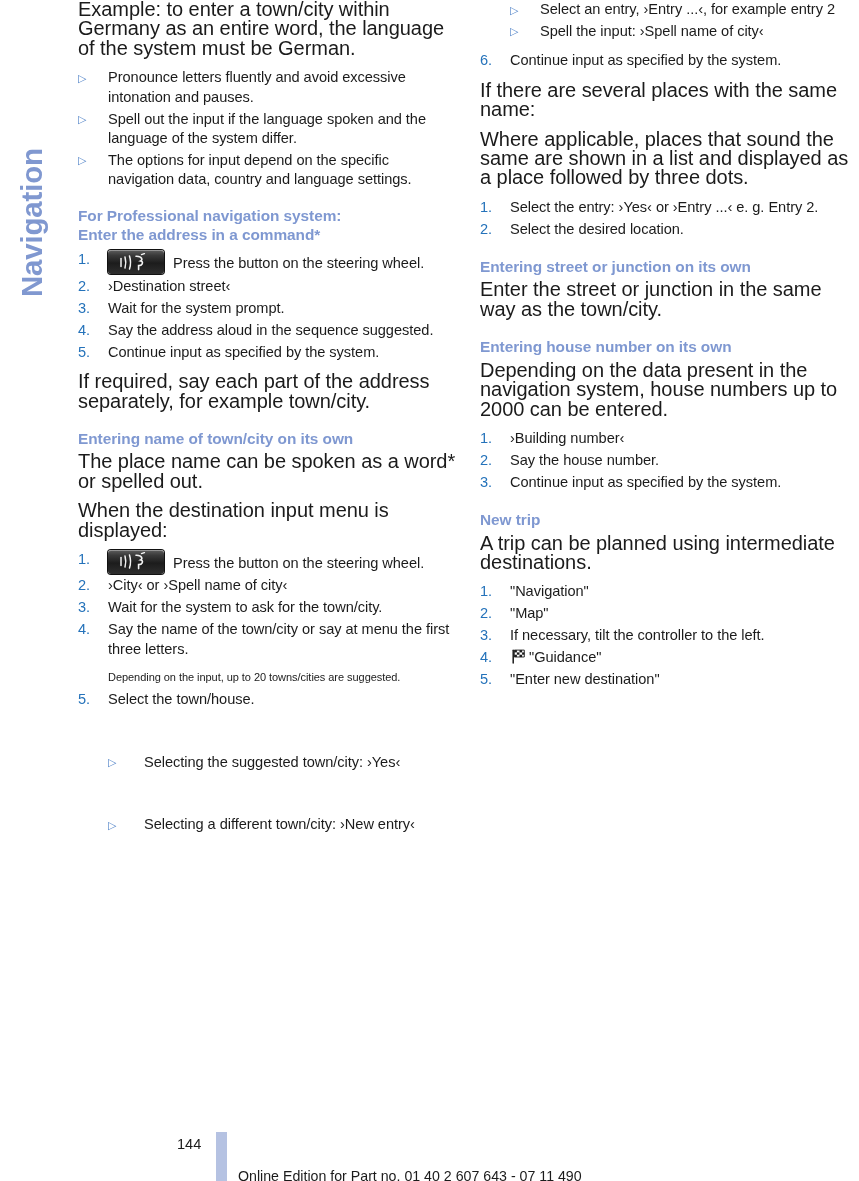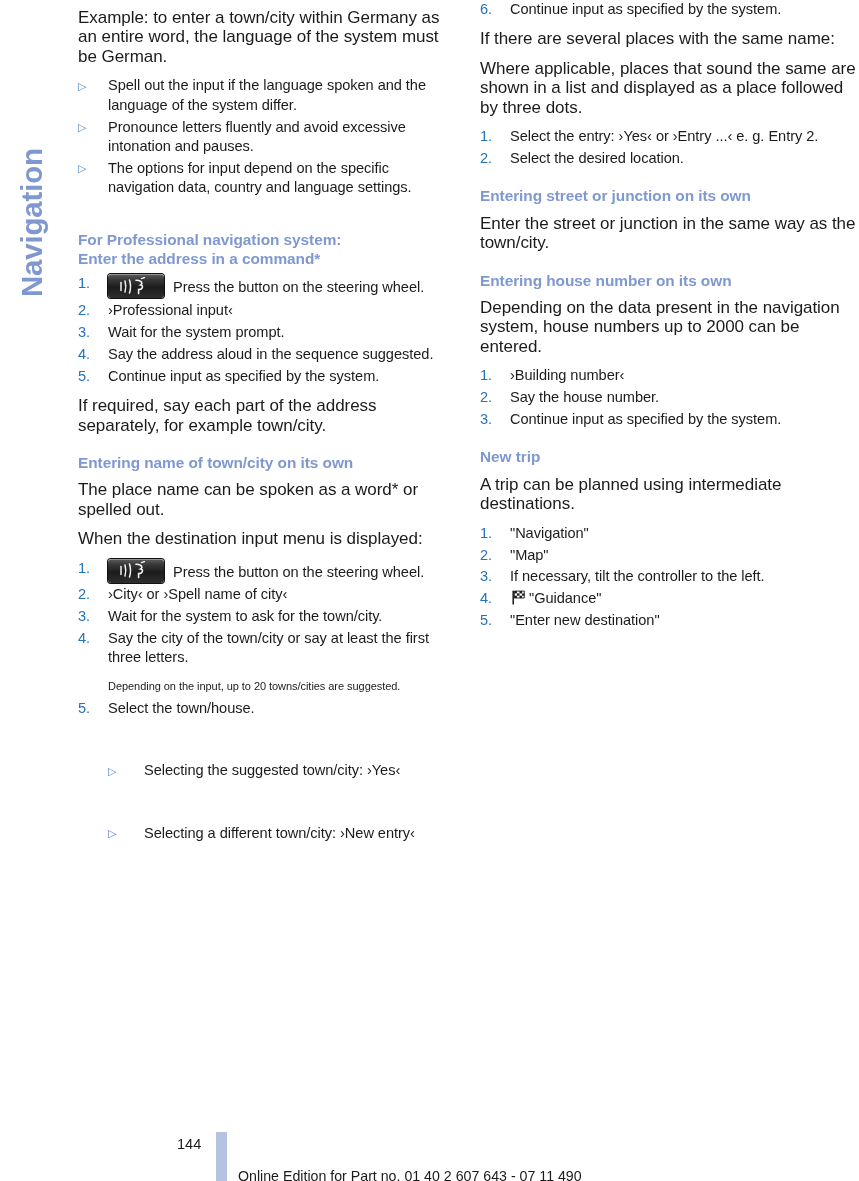--- a/index.html
+++ b/index.html
@@ -52,43 +52,43 @@
   .col {
     position: absolute;
     top: 0;
     width: 379px;
   }
   .col-left  { left: 78px; }
   .col-right { left: 480px; }
 
   
   p, .para {
-    margin: 8px 0 10px 0;
-    font-size: 17px;
+    margin: 0 0 10px 0;
+    font-size: 20px;
     line-height: 19.4px;
     color: #1b1b1b;
     letter-spacing: -0.05px;
   }
   .h2 {
     margin: 18px 0 5px 0;
     font-size: 15.4px;
     line-height: 19.4px;
     font-weight: bold;
     color: #1f6cb5;
     letter-spacing: -0.05px;
   }
   .h3 {
     margin: 18px 0 4px 0;
     font-size: 15.4px;
     line-height: 19.4px;
     font-weight: bold;
     color: #7f98d1;
     letter-spacing: -0.05px;
   }
-  .h3.tight  { margin-top: 32px; }
+  .h3.tight  { margin-top: 16px; }
 
   
   ol.proc {
     margin: 6px 0 10px 0;
     padding: 0;
     list-style: none;
     counter-reset: step;
   }
   ol.proc > li {
     position: relative;
@@ -212,43 +212,43 @@
   <div class="label">Navigation</div>
 </div>
 
 <div class="page">
 
   <div class="col col-left">
 
     <p class="para">Example: to enter a town/city within Germany as an entire word, the language of the system must be German.</p>
 
     <ul class="tri">
+      <li>Pronounce letters fluently and avoid excessive intonation and pauses.</li>
       <li>Spell out the input if the language spoken and the language of the system differ.</li>
-      <li>Pronounce letters fluently and avoid excessive intonation and pauses.</li>
       <li>The options for input depend on the specific navigation data, country and language settings.</li>
     </ul>
 
     <div class="h3 tight">
       <span>For Professional navigation system:</span><br>
       <span>Enter the address in a command*</span>
     </div>
 
     <ol class="proc">
       <li>
         <span class="vbtn">
           <svg width="34" height="19" viewBox="0 0 34 19" fill="none" xmlns="http://www.w3.org/2000/svg">
             <path d="M2 5.5 L2 13.5" stroke="#f2f2f2" stroke-width="1.5" stroke-linecap="round"></path>
             <path d="M6 4 Q7.6 9.5 6 15" stroke="#f2f2f2" stroke-width="1.5" stroke-linecap="round" fill="none"></path>
             <path d="M10.5 3 Q12.6 9.5 10.5 16" stroke="#f2f2f2" stroke-width="1.5" stroke-linecap="round" fill="none"></path>
             <path d="M17 3.2 Q21.5 3 22.6 5.4 Q23.4 7.2 21.6 8.0 Q24.2 8.6 23.2 10.8 Q22.4 12.6 19.6 12.6 L19.6 16.6" stroke="#f2f2f2" stroke-width="1.6" stroke-linecap="round" fill="none"></path>
             <path d="M22.5 1.6 L25.4 0.6" stroke="#f2f2f2" stroke-width="1.4" stroke-linecap="round"></path>
           </svg>
         </span><span>Press the button on the steering wheel.</span>
       </li>
-      <li>›Professional input‹</li>
+      <li>›Destination street‹</li>
       <li>Wait for the system prompt.</li>
       <li>Say the address aloud in the sequence suggested.</li>
       <li>Continue input as specified by the system.</li>
     </ol>
 
     <p class="para">If required, say each part of the address separately, for example town/city.</p>
 
     <div class="h3">Entering name of town/city on its own</div>
 
     <p class="para">The place name can be spoken as a word* or spelled out.</p>
@@ -262,36 +262,40 @@
             <path d="M6 4 Q7.6 9.5 6 15" stroke="#f2f2f2" stroke-width="1.5" stroke-linecap="round" fill="none"></path>
             <path d="M10.5 3 Q12.6 9.5 10.5 16" stroke="#f2f2f2" stroke-width="1.5" stroke-linecap="round" fill="none"></path>
             <path d="M17 3.2 Q21.5 3 22.6 5.4 Q23.4 7.2 21.6 8.0 Q24.2 8.6 23.2 10.8 Q22.4 12.6 19.6 12.6 L19.6 16.6" stroke="#f2f2f2" stroke-width="1.6" stroke-linecap="round" fill="none"></path>
             <path d="M22.5 1.6 L25.4 0.6" stroke="#f2f2f2" stroke-width="1.4" stroke-linecap="round"></path>
           </svg>
         </span><span>Press the button on the steering wheel.</span>
       </li>
       <li>›City‹ or ›Spell name of city‹</li>
       <li>Wait for the system to ask for the town/city.</li>
       <li>
-        <span>Say the city of the town/city or say at least the first three letters.</span>
+        <span>Say the name of the town/city or say at menu the first three letters.</span>
         <div class="cont" style="margin-top:9px">Depending on the input, up to 20 towns/cities are suggested.</div>
       </li>
       <li>
         <span>Select the town/house.</span>
         <ul class="tri">
           <li>Selecting the suggested town/city: ›Yes‹</li>
           <li>Selecting a different town/city: ›New entry‹</li>
         </ul>
       </li>
     </ol>
 
   </div>
 
   <div class="col col-right">
 
+    <ul class="tri" style="margin-top:0;margin-left:30px;">
+      <li>Select an entry, ›Entry ...‹, for example entry 2</li>
+      <li>Spell the input: ›Spell name of city‹</li>
+    </ul>
 
     <ol class="proc" style="margin-top:0;counter-reset:step 5;">
       <li>Continue input as specified by the system.</li>
     </ol>
 
     <p class="para">If there are several places with the same name:</p>
     <p class="para">Where applicable, places that sound the same are shown in a list and displayed as a place followed by three dots.</p>
 
     <ol class="proc">
       <li>Select the entry: ›Yes‹ or ›Entry ...‹ e. g. Entry 2.</li>

